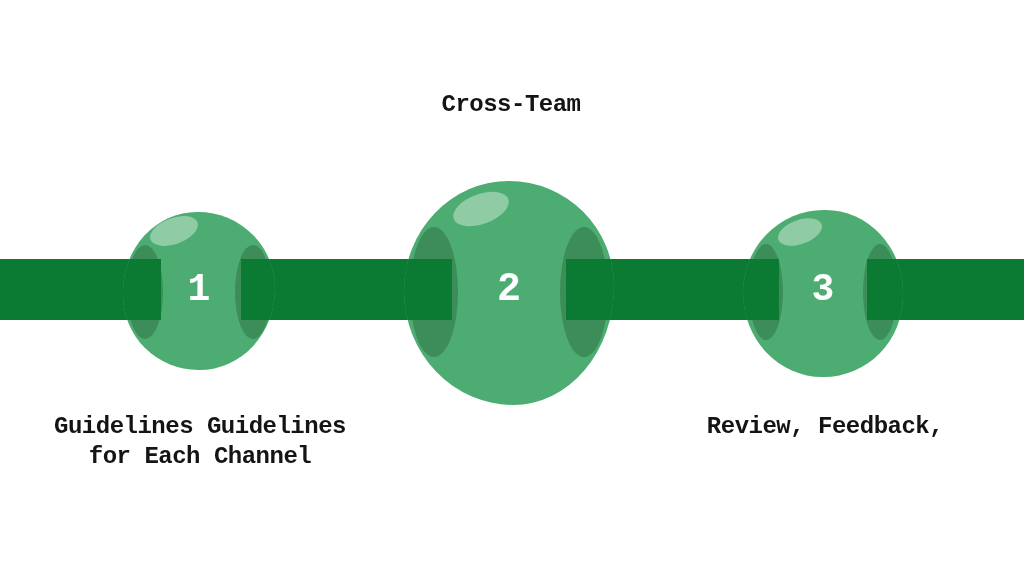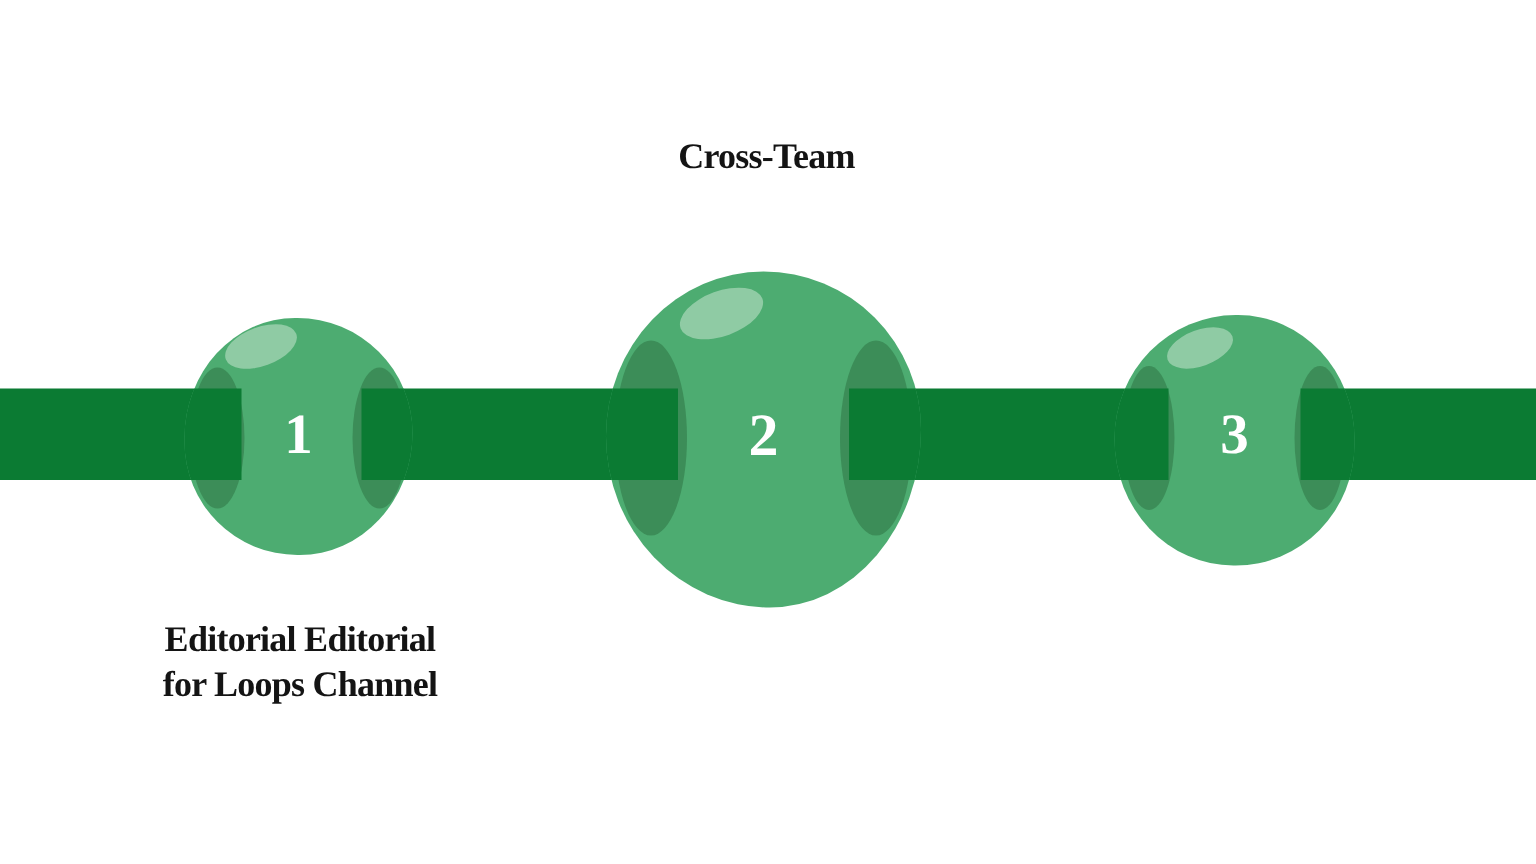--- a/index.html
+++ b/index.html
@@ -6,21 +6,21 @@
     margin: 0;
     padding: 0;
     background: #ffffff;
   }
   .canvas {
     position: relative;
     width: 1024px;
     height: 506px;
     overflow: hidden;
     background: var(--bg, #ffffff);
-    font-family: Liberation Serif, serif;
+    font-family: Liberation Mono, monospace;
   }
 
   
   .bar {
     position: absolute;
     left: 0;
     top: 259px;
     width: 1024px;
     height: 61px;
     background: var(--bar, #0b7b33);
@@ -152,20 +152,21 @@
   <div class="bead bead3">
     <div class="hole hole-left"></div>
     <div class="hole hole-right"></div>
     <div class="stub stub-left"></div>
     <div class="stub stub-right"></div>
     <div class="highlight"></div>
     <div class="num">3</div>
   </div>
 
   <div class="label label-1">
-    <div>Editorial Editorial</div>
-    <div>for Loops Channel</div>
+    <div>Guidelines Guidelines</div>
+    <div>for Each Channel</div>
   </div>
 
   <div class="label label-3">
+    <div>Review, Feedback,</div>
   </div>
 
 </div>
 
 </body></html>

